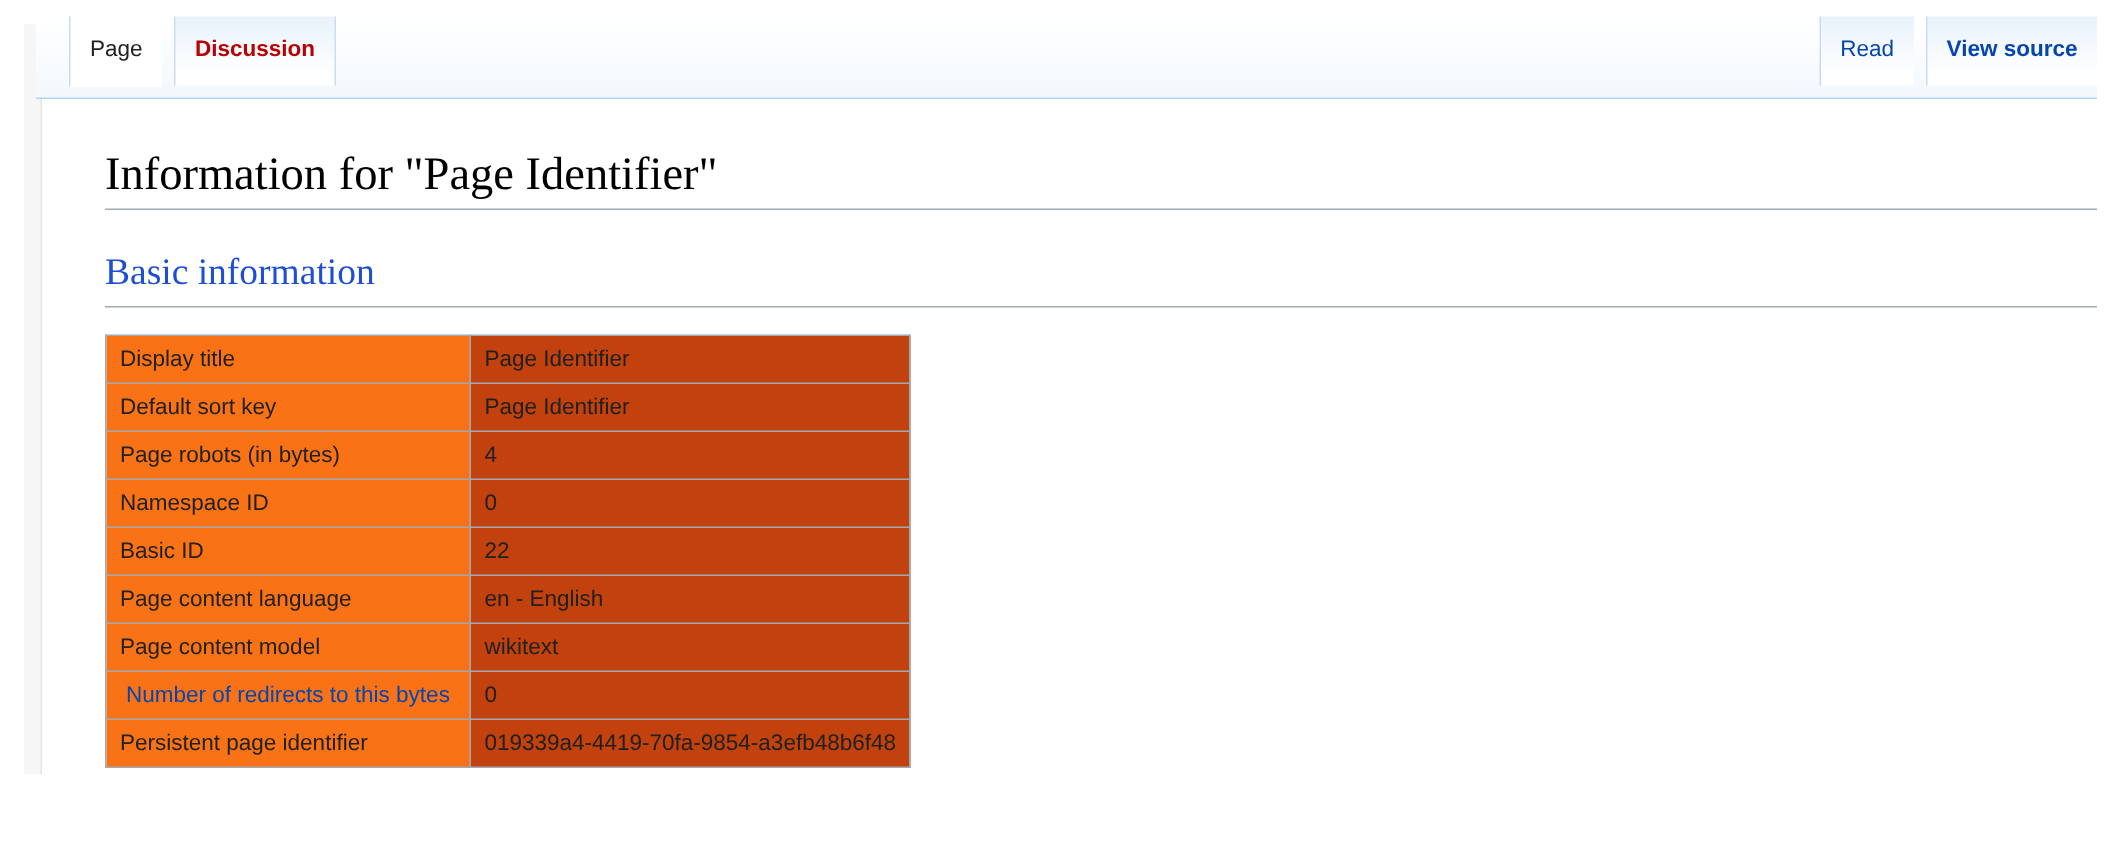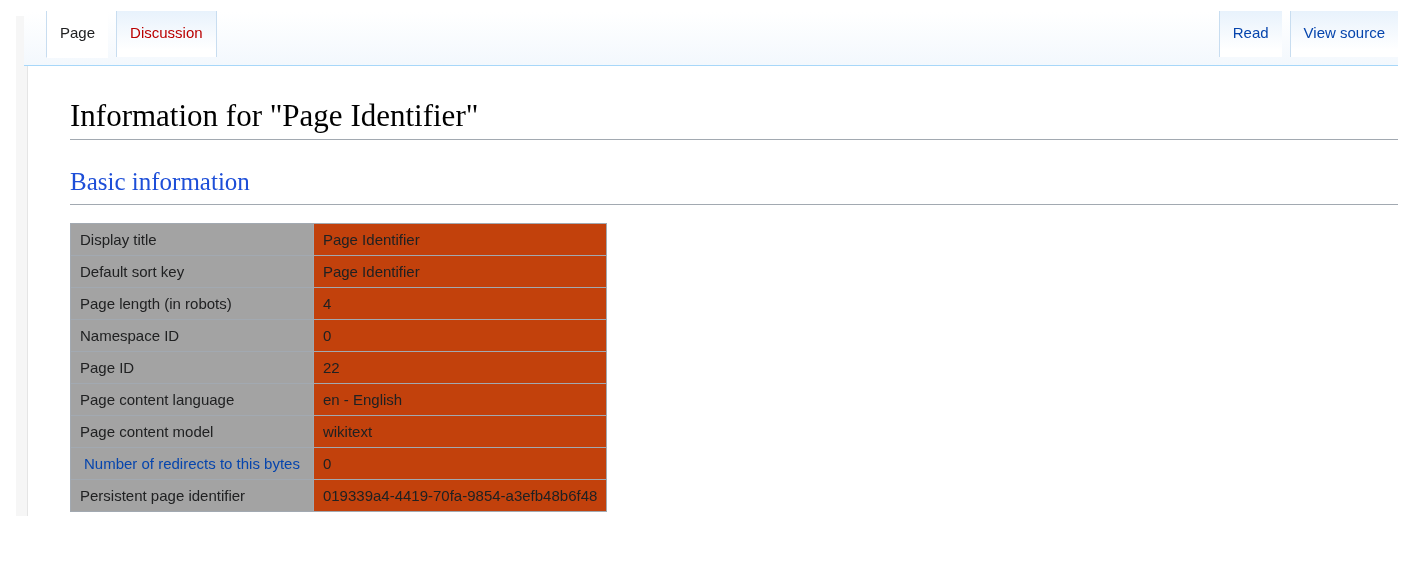--- a/index.html
+++ b/index.html
@@ -60,20 +60,21 @@
       color: #0645ad;
       border-left: 1px solid #c8ddf0;
       background: linear-gradient(to bottom, #e8f2fc 0%, #ffffff 85%);
       display: flex;
       align-items: flex-end;
       height: 46px;
     }
 
     .tab:last-child {
       border-right: 1px solid #c8ddf0;
+      font-weight: bold;
     }
 
     .tab.active {
       background: #ffffff;
       color: #202122;
       position: relative;
       margin-bottom: -1px;
       border-bottom: 1px solid #fff;
       height: 47px;
     }
@@ -119,21 +120,21 @@
 
     table.wikitable td,
     table.wikitable th {
       border: 1px solid #a2a9b1;
       padding: 7px 9px;
       text-align: left;
       vertical-align: top;
     }
 
     table.wikitable td.label-cell {
-      background: #a3a3a3;
+      background: #f97316;
     }
 
     table.wikitable td.value-cell {
       background: #c2410c;
     }
 
     a.link {
       color: #0645ad;
       text-decoration: none;
       cursor: pointer;
@@ -172,29 +173,29 @@
       <tbody>
           <tr>
             <td class="label-cell">Display title</td>
             <td class="value-cell">Page Identifier</td>
           </tr>
           <tr>
             <td class="label-cell">Default sort key</td>
             <td class="value-cell">Page Identifier</td>
           </tr>
           <tr>
-            <td class="label-cell">Page length (in robots)</td>
+            <td class="label-cell">Page robots (in bytes)</td>
             <td class="value-cell">4</td>
           </tr>
           <tr>
             <td class="label-cell">Namespace ID</td>
             <td class="value-cell">0</td>
           </tr>
           <tr>
-            <td class="label-cell">Page ID</td>
+            <td class="label-cell">Basic ID</td>
             <td class="value-cell">22</td>
           </tr>
           <tr>
             <td class="label-cell">Page content language</td>
             <td class="value-cell">en - English</td>
           </tr>
           <tr>
             <td class="label-cell">Page content model</td>
             <td class="value-cell">wikitext</td>
           </tr>

